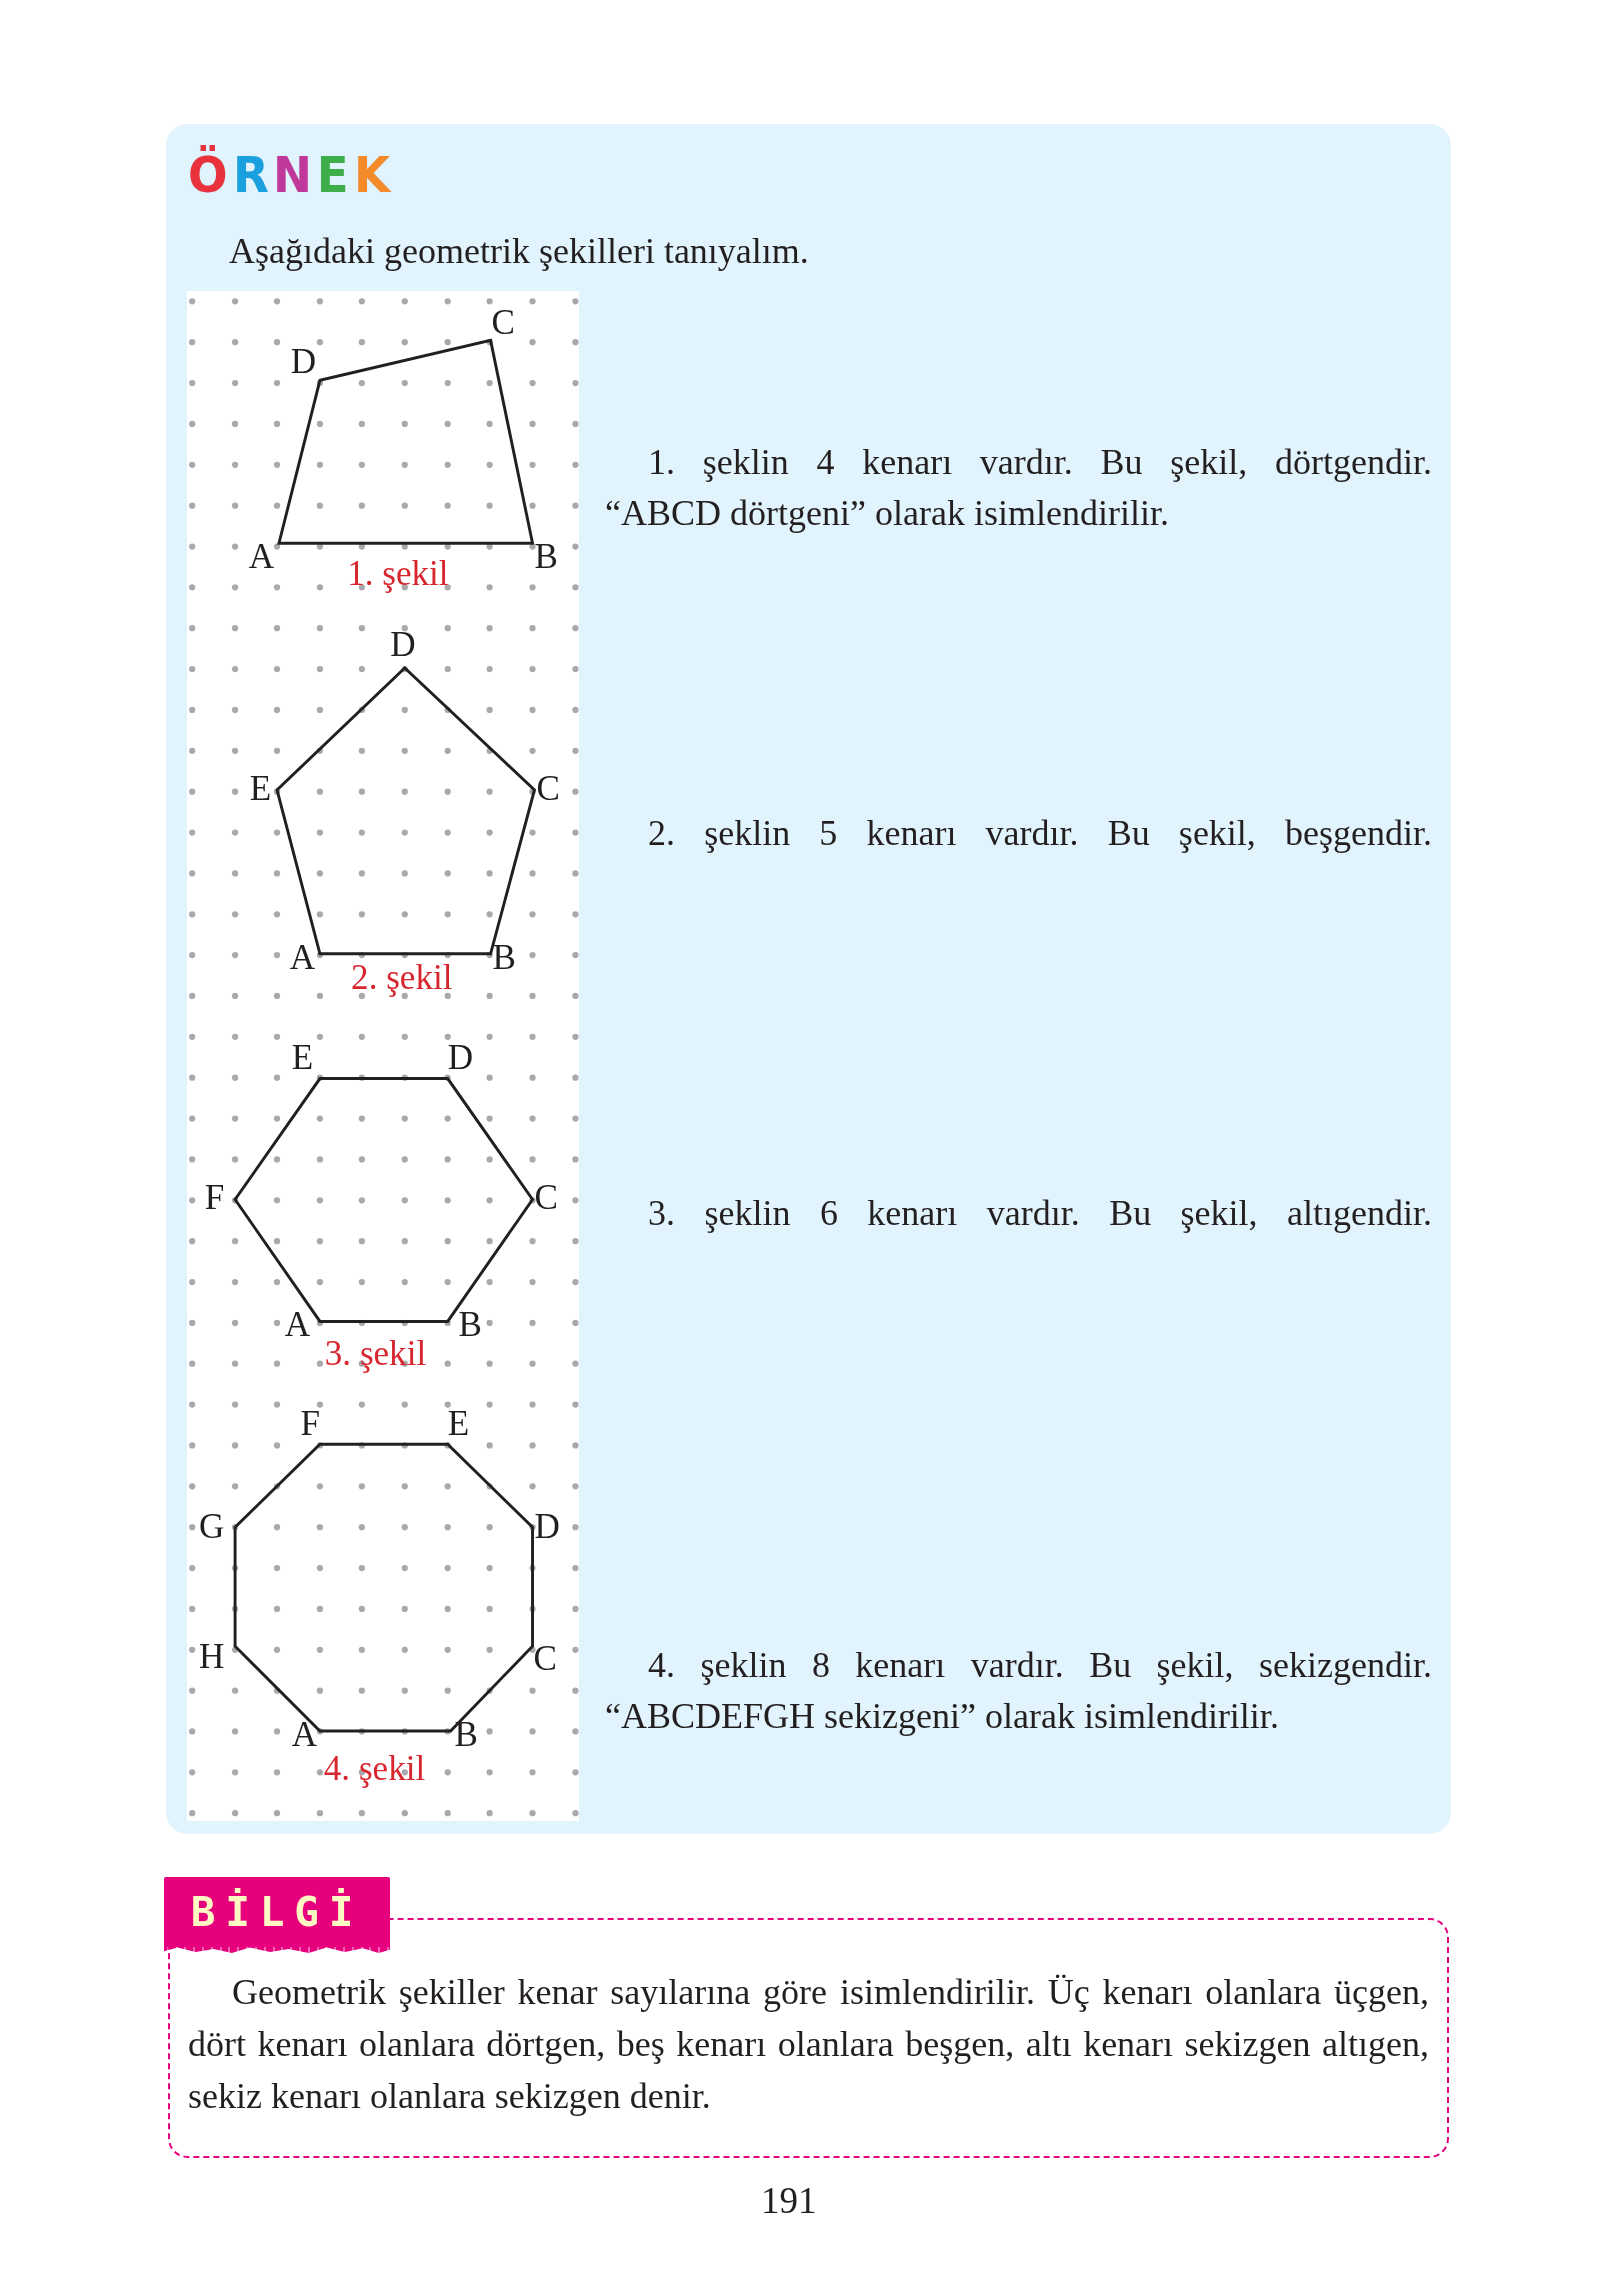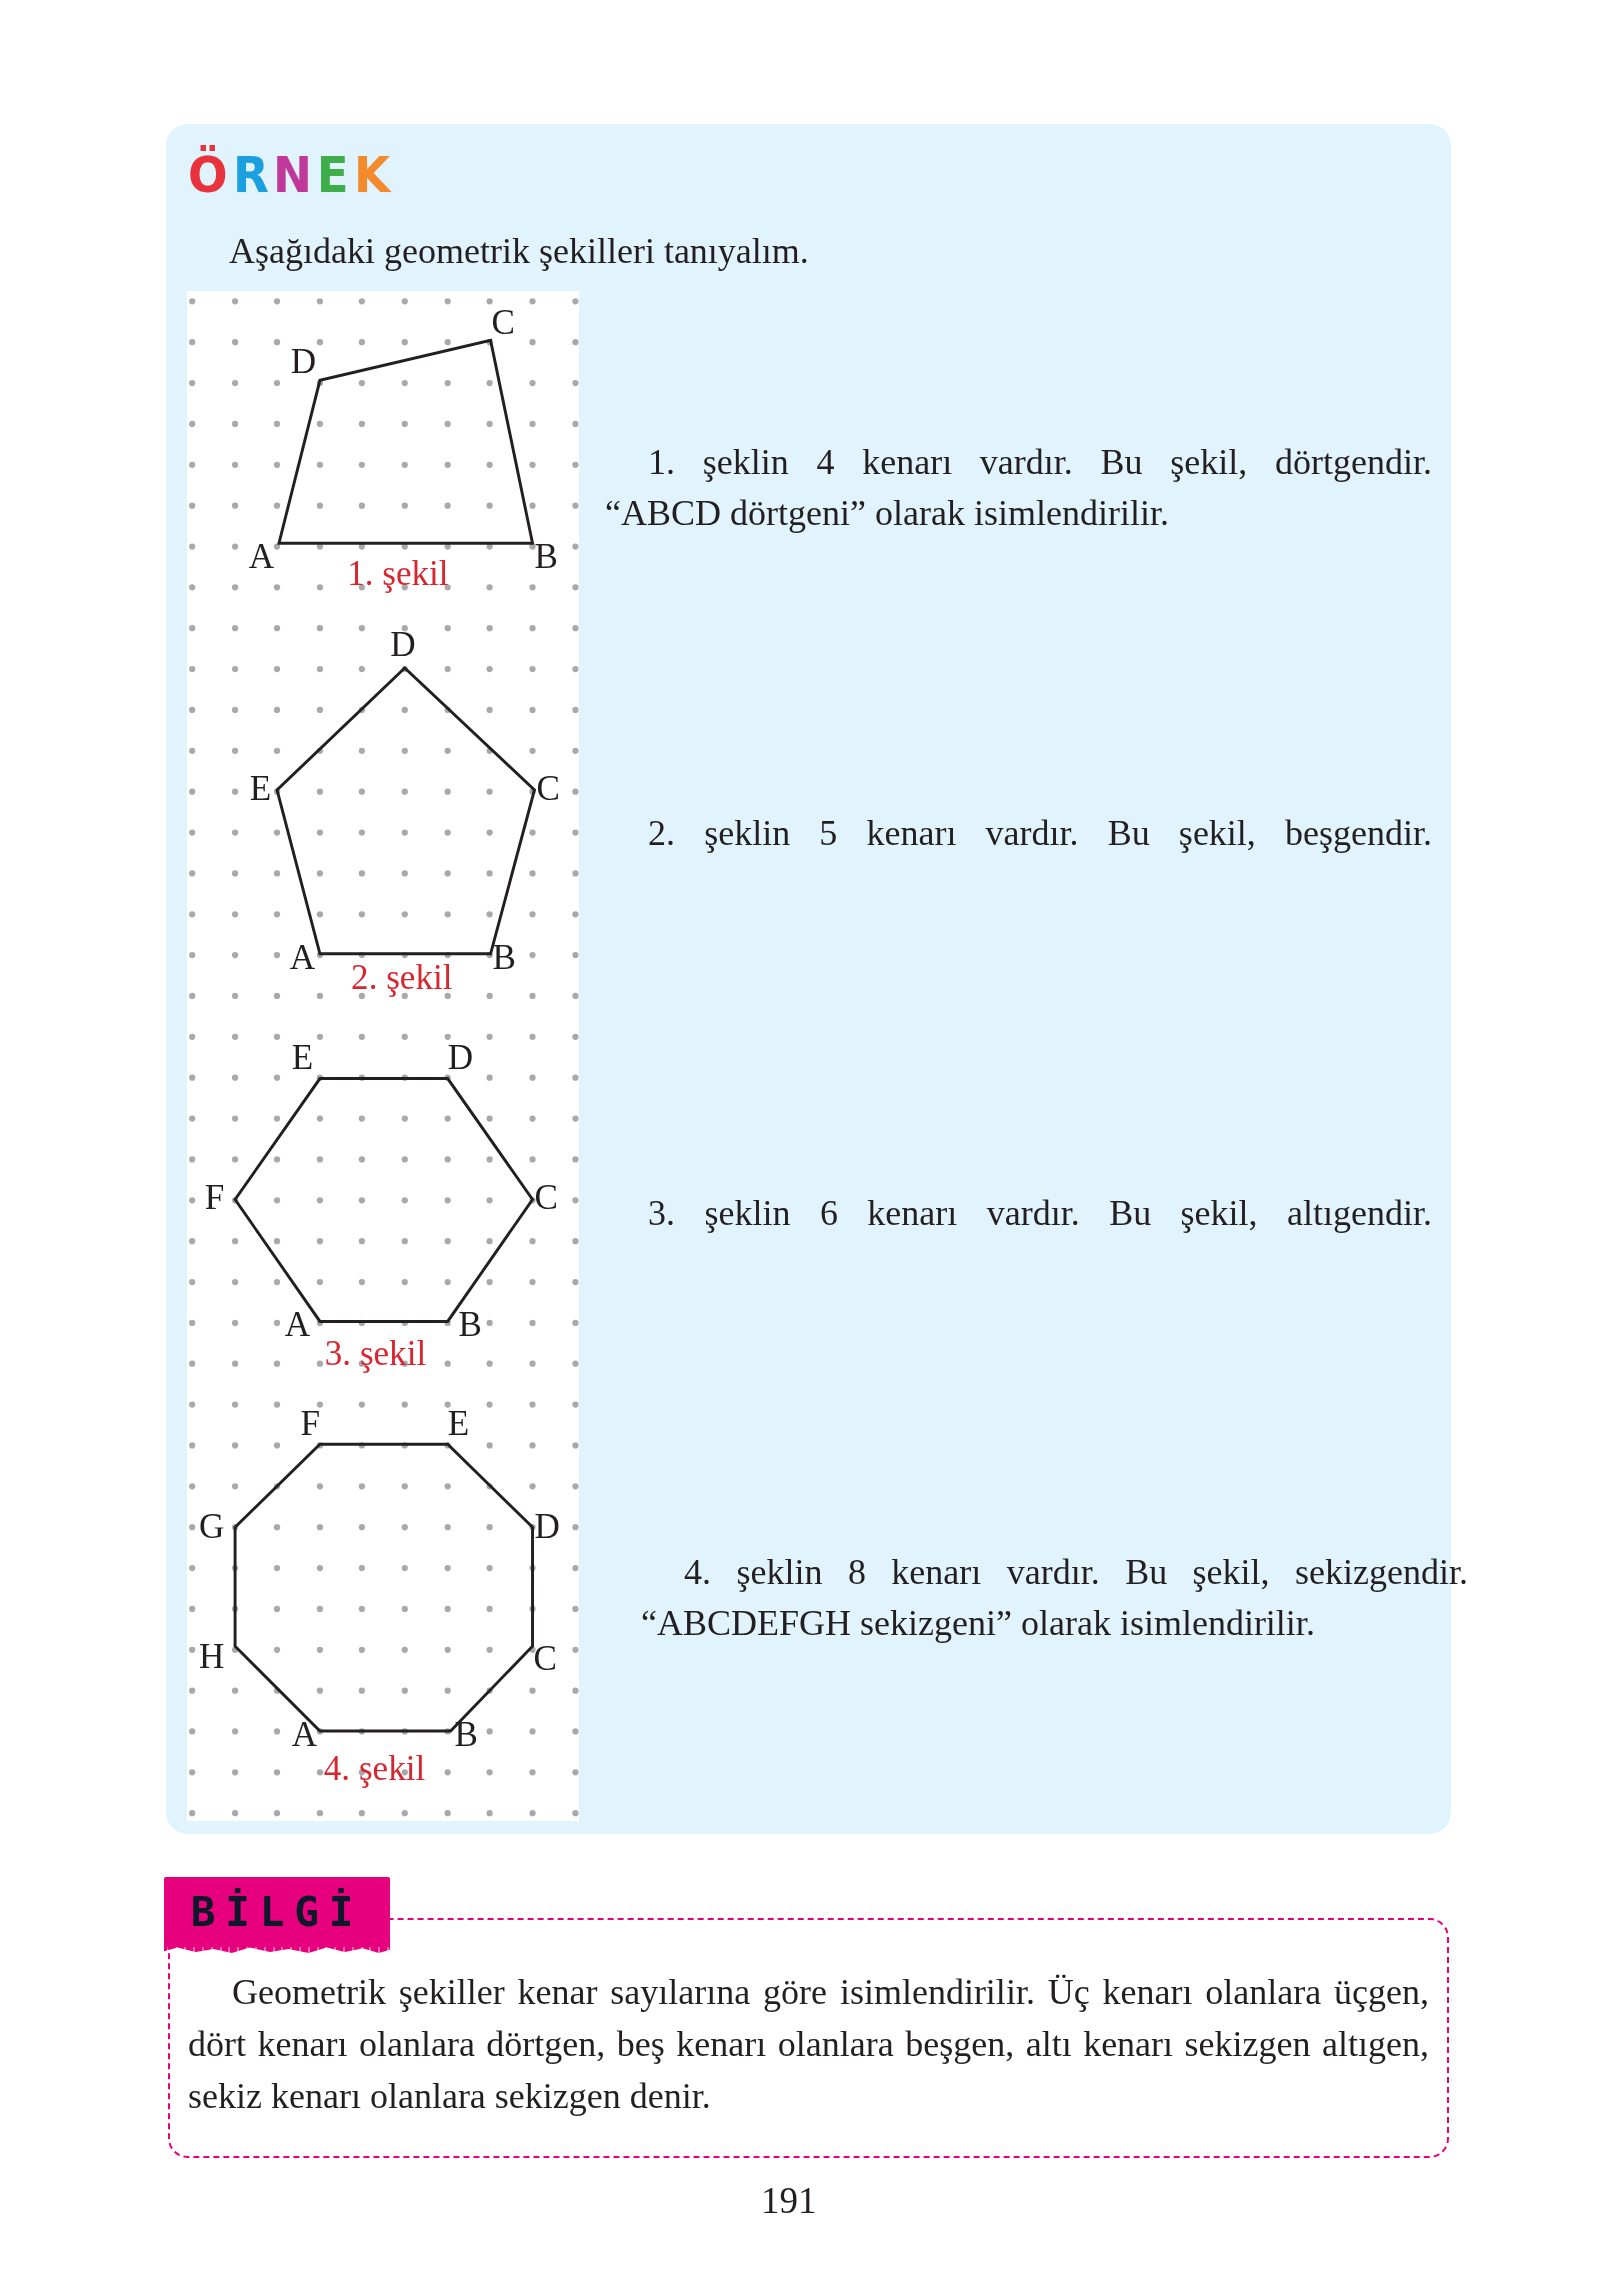--- a/index.html
+++ b/index.html
@@ -21,21 +21,21 @@
   .desc .l1 { display:block; text-indent:43px; text-align:justify; text-align-last:justify; white-space:nowrap; }
   .desc .l2 { display:block; white-space:nowrap; }
   .bilgi-frame { position:absolute; left:168px; top:1918px; width:1281px; height:240px;
                  border:2.4px dashed #e6007e; border-radius:19.5px; box-sizing:border-box; }
   .bilgi-tab { position:absolute; left:164px; top:1877px; width:226px; height:70px; background:#e6007e;
                border-radius:2px 2px 0 0; }
   .bilgi-tab::after { content:""; position:absolute; left:0; right:0; bottom:-5.9px; height:7.8px;
                background:repeating-linear-gradient(90deg,#e6007e 0 2.9px, rgba(230,0,126,0.6) 2.9px 4.9px, #e6007e 4.9px 8.8px);
                clip-path:polygon(0 0,100% 0,100% 60%,95% 100%,88% 40%,80% 90%,72% 30%,64% 100%,55% 50%,47% 90%,38% 30%,30% 100%,22% 50%,14% 90%,6% 30%,0 80%); }
   .bilgi-title { position:absolute; left:0; top:0; width:100%; height:70px; line-height:70px; text-align:center;
-                 color:#0f172a; font-family:"DejaVu Sans Mono", monospace; font-weight:bold; font-size:41px;
+                 color:#fef9c3; font-family:"DejaVu Sans Mono", monospace; font-weight:bold; font-size:41px;
                  letter-spacing:9.8px; }
   .bilgi-text { position:absolute; left:188px; top:1966px; width:1241px; font-size:36px; line-height:52px;
                 text-align:justify; text-indent:44px; }
   .page-number { position:absolute; left:761px; width:98px; top:2179px; text-align:left; font-size:37px; }
 </style>
 </head>
 <body>
 
 <div class="example-box"></div>
 
@@ -474,21 +474,21 @@
 <div class="desc" style="top:437px;">
   <span class="l1">1. şeklin 4 kenarı vardır. Bu şekil, dörtgendir.</span>
   <span class="l2">“ABCD dörtgeni” olarak isimlendirilir.</span>
 </div>
 <div class="desc" style="top:808px;">
   <span class="l1">2. şeklin 5 kenarı vardır. Bu şekil, beşgendir.</span>
 </div>
 <div class="desc" style="top:1188px;">
   <span class="l1">3. şeklin 6 kenarı vardır. Bu şekil, altıgendir.</span>
 </div>
-<div class="desc" style="top:1547px;margin-left:36px;">
+<div class="desc" style="top:1640px;">
   <span class="l1">4. şeklin 8 kenarı vardır. Bu şekil, sekizgendir.</span>
   <span class="l2">“ABCDEFGH sekizgeni” olarak isimlendirilir.</span>
 </div>
 
 <div class="bilgi-frame"></div>
 <div class="bilgi-tab">
   <div class="bilgi-title">BİLGİ</div>
 </div>
 <div class="bilgi-text">Geometrik şekiller kenar sayılarına göre isimlendirilir. Üç kenarı olanlara üçgen, dört kenarı olanlara dörtgen, beş kenarı olanlara beşgen, altı kenarı sekizgen altıgen, sekiz kenarı olanlara sekizgen denir.</div>
 

